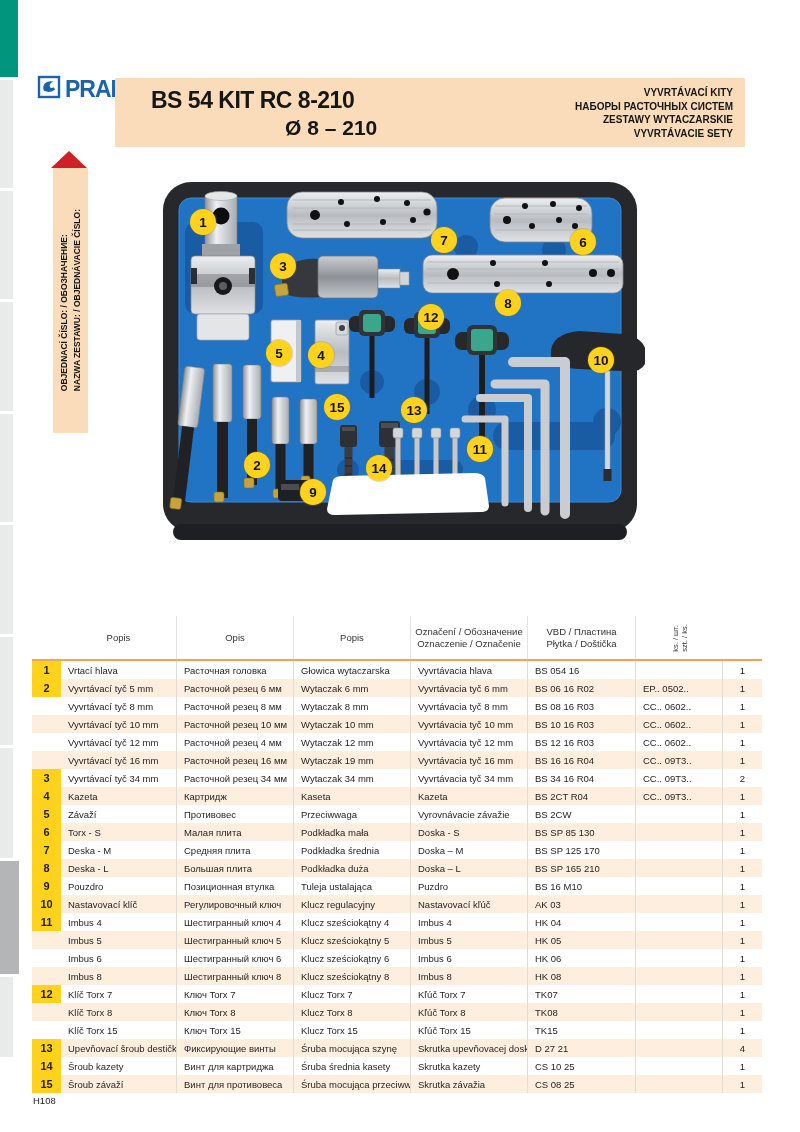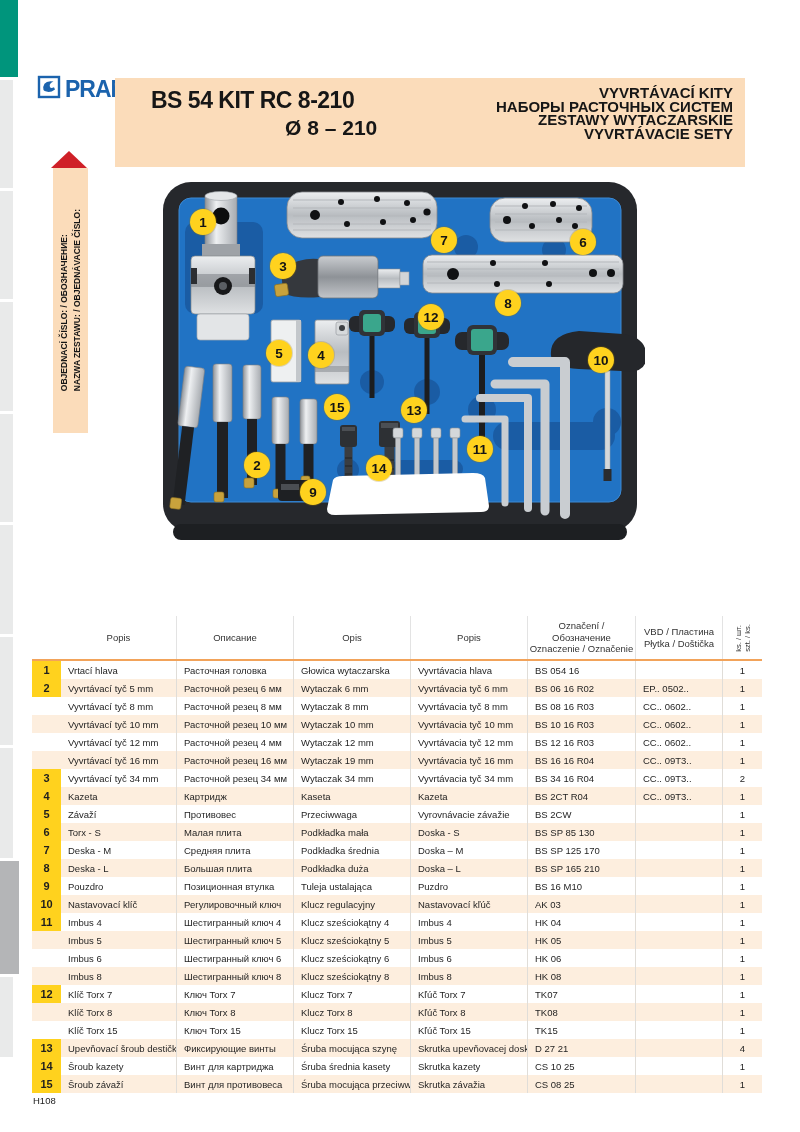--- a/index.html
+++ b/index.html
@@ -5,24 +5,24 @@
   html,body{margin:0;padding:0;}
   body{width:800px;height:1132px;position:relative;background:#fff;overflow:hidden;
        font-family:"Liberation Sans","DejaVu Sans",sans-serif;color:#1c1c1c;}
   
   .rail-tab{position:absolute;left:0;background:#e9eaea;width:13px;}
   .rail-tab.active{background:#b4b5b7;width:19px;}
   .rail-teal{position:absolute;left:0;top:0;width:18px;height:77px;background:#00957c;}
   
   .logo{position:absolute;left:37px;top:35px;display:flex;align-items:center;gap:4px;margin-top:40px;}
   .logo-text{font-size:23px;font-weight:bold;letter-spacing:-1px;color:#1b63ad;transform:scaleY(1.05);}
-  .band{position:absolute;left:115px;top:78px;width:630px;height:89px;background:#fbdcba;}
+  .band{position:absolute;left:115px;top:78px;width:630px;height:69px;background:#fbdcba;}
   .band-title1{position:absolute;left:36px;top:9px;font-size:23px;font-weight:bold;letter-spacing:-0.5px;color:#161616;}
   .band-title2{position:absolute;left:170px;top:38px;font-size:21px;font-weight:bold;color:#161616;}
-  .band-langs{position:absolute;right:12px;top:8px;text-align:right;font-size:15px;font-weight:bold;line-height:13.5px;color:#161616;}
+  .band-langs{position:absolute;right:12px;top:8px;text-align:right;font-size:10px;font-weight:bold;line-height:13.5px;color:#161616;}
   
   .tri{position:absolute;left:51px;top:151px;width:0;height:0;
        border-left:18px solid transparent;border-right:18px solid transparent;border-bottom:17px solid #cf2027;}
   .vbar{position:absolute;left:53px;top:168px;width:35px;height:265px;background:#fbdcba;
         display:flex;align-items:center;justify-content:center;}
   .vbar-inner{writing-mode:vertical-rl;transform:rotate(180deg);font-size:8.5px;font-weight:bold;
         line-height:13px;white-space:nowrap;color:#161616;}
   
   .photo{position:absolute;left:155px;top:170px;width:490px;height:390px;}
   .photo svg{position:absolute;left:0;top:0;}
@@ -326,21 +326,20 @@
     <span class="callout" style="left: 325px; top: 279px;">11</span>
     <span class="callout" style="left: 276px; top: 147px;">12</span>
     <span class="callout" style="left: 259px; top: 240px;">13</span>
     <span class="callout" style="left: 224px; top: 298px;">14</span>
     <span class="callout" style="left: 182px; top: 237px;">15</span>
   </div>
 
 <div class="thead">
   <div class="hc"></div>
   <div class="hc">Popis</div>
-  <div class="hc">Описание</div>
   <div class="hc">Opis</div>
   <div class="hc">Popis</div>
   <div class="hc">
     <span>Označení / Обозначение</span>
     <span>Oznaczenie / Označenie</span>
   </div>
   <div class="hc">
     <span>VBD / Пластина</span>
     <span>Płytka / Doštička</span>
   </div>

